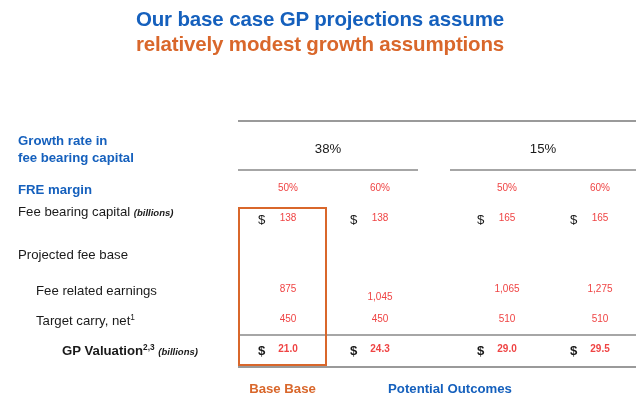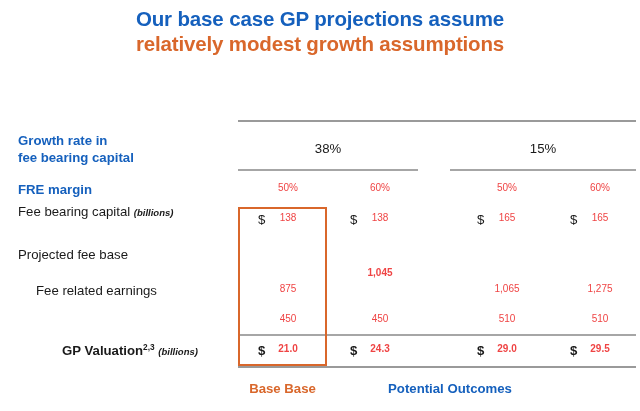--- a/index.html
+++ b/index.html
@@ -171,24 +171,27 @@
   <div class="cell" style="left:570px; top:117px; width:60px;">165</div>
 
   <div class="row-label" style="top:152px;">
     <span>Projected fee base</span>
   </div>
 
   <div class="row-label indent" style="top:188px;">
     <span>Fee related earnings</span>
   </div>
   <div class="cell" style="left:258px; top:188px; width:60px;">875</div>
-  <div class="cell" style="left:350px; top:172px; width:60px;font-weight:bold;">1,045</div>
+  <div class="cell" style="left:350px; top:196px; width:60px;">1,045</div>
   <div class="cell" style="left:477px; top:188px; width:60px;">1,065</div>
   <div class="cell" style="left:570px; top:188px; width:60px;">1,275</div>
 
+  <div class="row-label indent" style="top:218px;">
+    <span>Target carry, net</span><sup>1</sup>
+  </div>
   <div class="cell" style="left:258px; top:218px; width:60px;">450</div>
   <div class="cell" style="left:350px; top:218px; width:60px;">450</div>
   <div class="cell" style="left:477px; top:218px; width:60px;">510</div>
   <div class="cell" style="left:570px; top:218px; width:60px;">510</div>
 
   <div class="rule thin" style="left:238px; top:239px; width:398px;"></div>
 
   <div class="row-label bold" style="top:248px;margin-left:44px;">
     <span>GP Valuation</span><sup>2,3</sup>
     <span class="units">(billions)</span>

